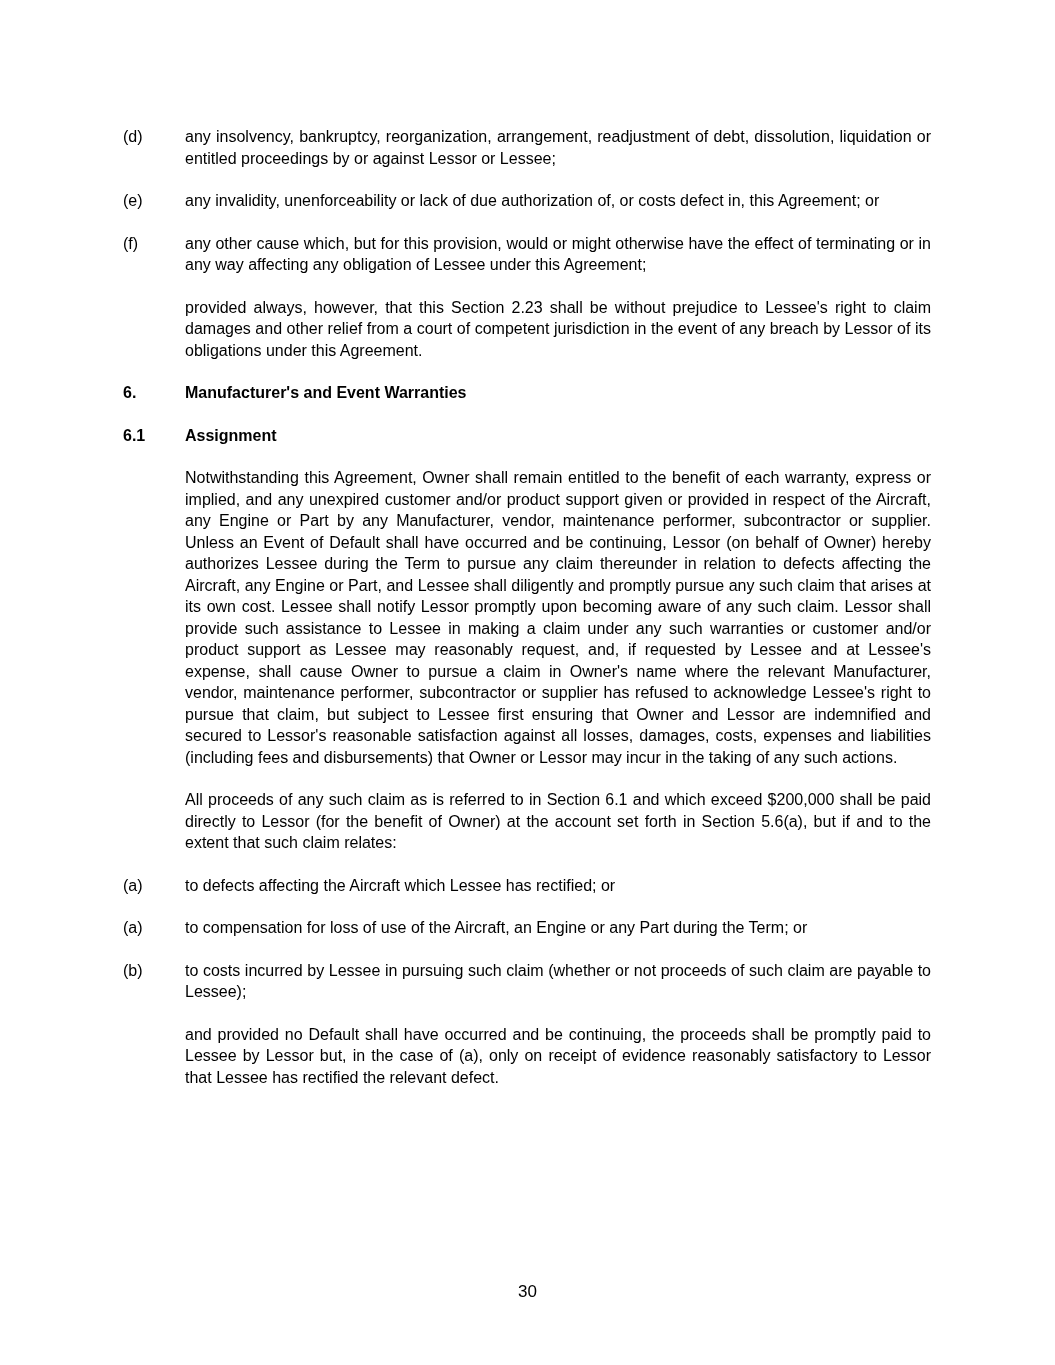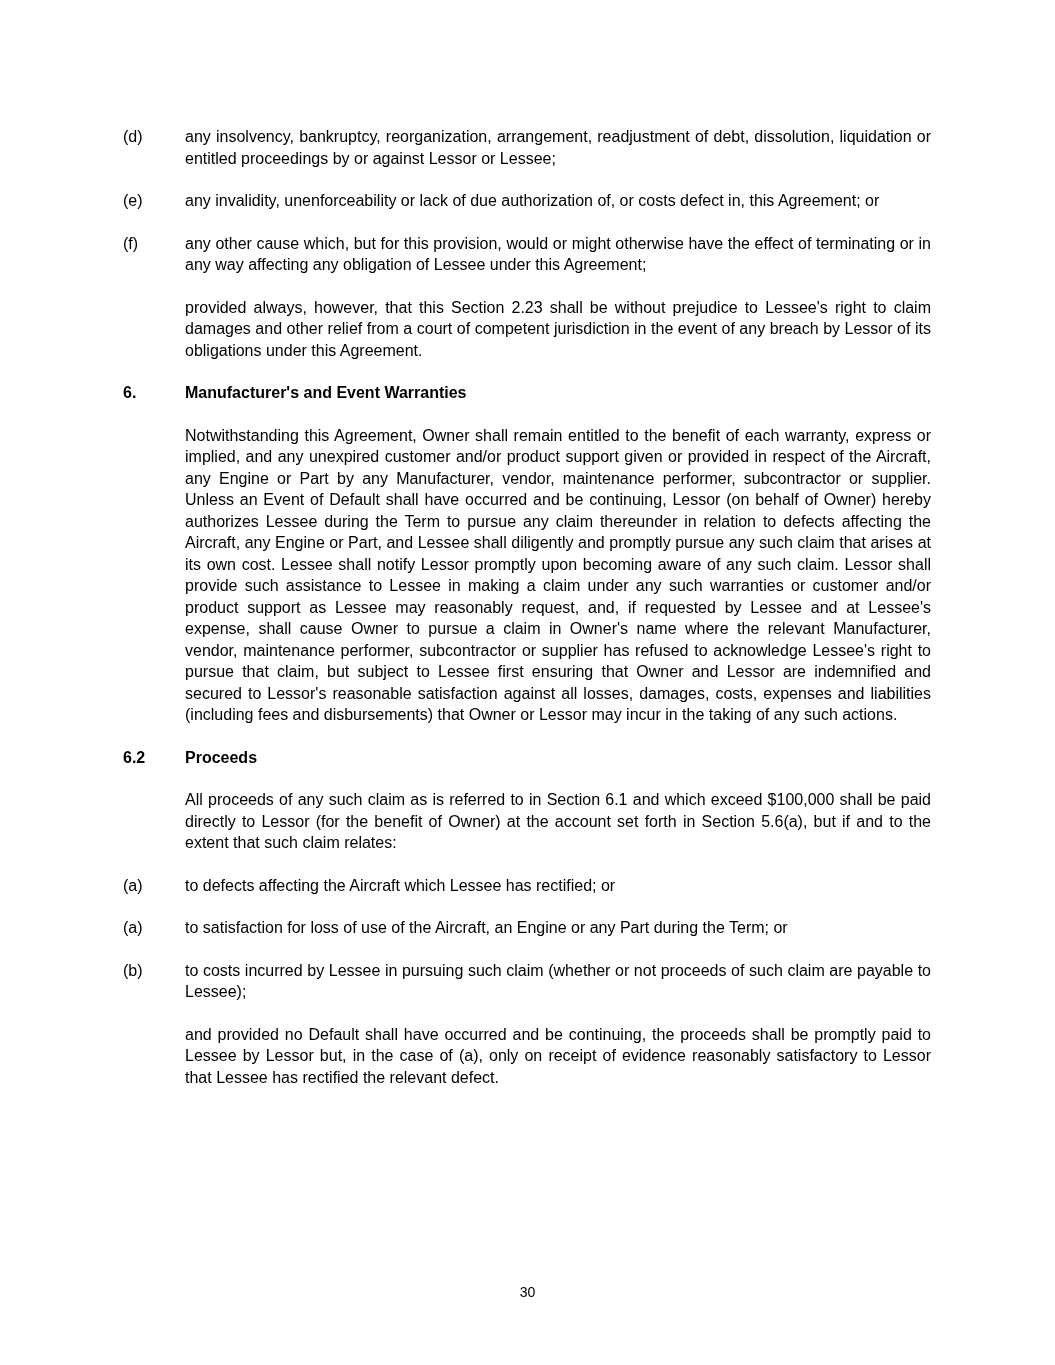--- a/index.html
+++ b/index.html
@@ -42,21 +42,21 @@
   .heading-block .text {
     font-weight: bold;
     text-align: left;
   }
   .page-number {
     position: absolute;
     left: 0;
     top: 1282px;
     width: 100%;
     text-align: center;
-    font-size: 14px;
+    font-size: 17px;
     line-height: 20px;
   }
 </style>
 </head>
 <body>
 
 <div class="page">
   <div class="content">
 
     <div class="block">
@@ -77,44 +77,44 @@
     <div class="block">
       <span class="label"></span>
       <div class="text">provided always, however, that this Section 2.23 shall be without prejudice to Lessee's right to claim damages and other relief from a court of competent jurisdiction in the event of any breach by Lessor of its obligations under this Agreement.</div>
     </div>
 
     <div class="block heading-block">
       <span class="label">6.</span>
       <div class="text">Manufacturer's and Event Warranties</div>
     </div>
 
+    <div class="block heading-block">
+      <span class="label">6.1</span>
+      <div class="text">Assignment</div>
+    </div>
 
     <div class="block">
       <span class="label"></span>
       <div class="text">Notwithstanding this Agreement, Owner shall remain entitled to the benefit of each warranty, express or implied, and any unexpired customer and/or product support given or provided in respect of the Aircraft, any Engine or Part by any Manufacturer, vendor, maintenance performer, subcontractor or supplier.  Unless an Event of Default shall have occurred and be continuing, Lessor (on behalf of Owner) hereby authorizes Lessee during the Term to pursue any claim thereunder in relation to defects affecting the Aircraft, any Engine or Part, and Lessee shall diligently and promptly pursue any such claim that arises at its own cost.  Lessee shall notify Lessor promptly upon becoming aware of any such claim.  Lessor shall provide such assistance to Lessee in making a claim under any such warranties or customer and/or product support as Lessee may reasonably request, and, if requested by Lessee and at Lessee's expense, shall cause Owner to pursue a claim in Owner's name where the relevant Manufacturer, vendor, maintenance performer, subcontractor or supplier has refused to acknowledge Lessee's right to pursue that claim, but subject to Lessee first ensuring that Owner and Lessor are indemnified and secured to Lessor's reasonable satisfaction against all losses, damages, costs, expenses and liabilities (including fees and disbursements) that Owner or Lessor may incur in the taking of any such actions.</div>
     </div>
 
-    <div class="block heading-block">
-      <span class="label">6.2</span>
-      <div class="text">Proceeds</div>
-    </div>
 
     <div class="block">
       <span class="label"></span>
-      <div class="text">All proceeds of any such claim as is referred to in Section 6.1 and which exceed $100,000 shall be paid directly to Lessor (for the benefit of Owner) at the account set forth in Section 5.6(a), but if and to the extent that such claim relates:</div>
+      <div class="text">All proceeds of any such claim as is referred to in Section 6.1 and which exceed $200,000 shall be paid directly to Lessor (for the benefit of Owner) at the account set forth in Section 5.6(a), but if and to the extent that such claim relates:</div>
     </div>
 
     <div class="block">
       <span class="label">(a)</span>
       <div class="text">to defects affecting the Aircraft which Lessee has rectified; or</div>
     </div>
 
     <div class="block">
       <span class="label">(a)</span>
-      <div class="text">to satisfaction for loss of use of the Aircraft, an Engine or any Part during the Term; or</div>
+      <div class="text">to compensation for loss of use of the Aircraft, an Engine or any Part during the Term; or</div>
     </div>
 
     <div class="block">
       <span class="label">(b)</span>
       <div class="text">to costs incurred by Lessee in pursuing such claim (whether or not proceeds of such claim are payable to Lessee);</div>
     </div>
 
     <div class="block">
       <span class="label"></span>
       <div class="text">and provided no Default shall have occurred and be continuing, the proceeds shall be promptly paid to Lessee by Lessor but, in the case of (a), only on receipt of evidence reasonably satisfactory to Lessor that Lessee has rectified the relevant defect.</div>

